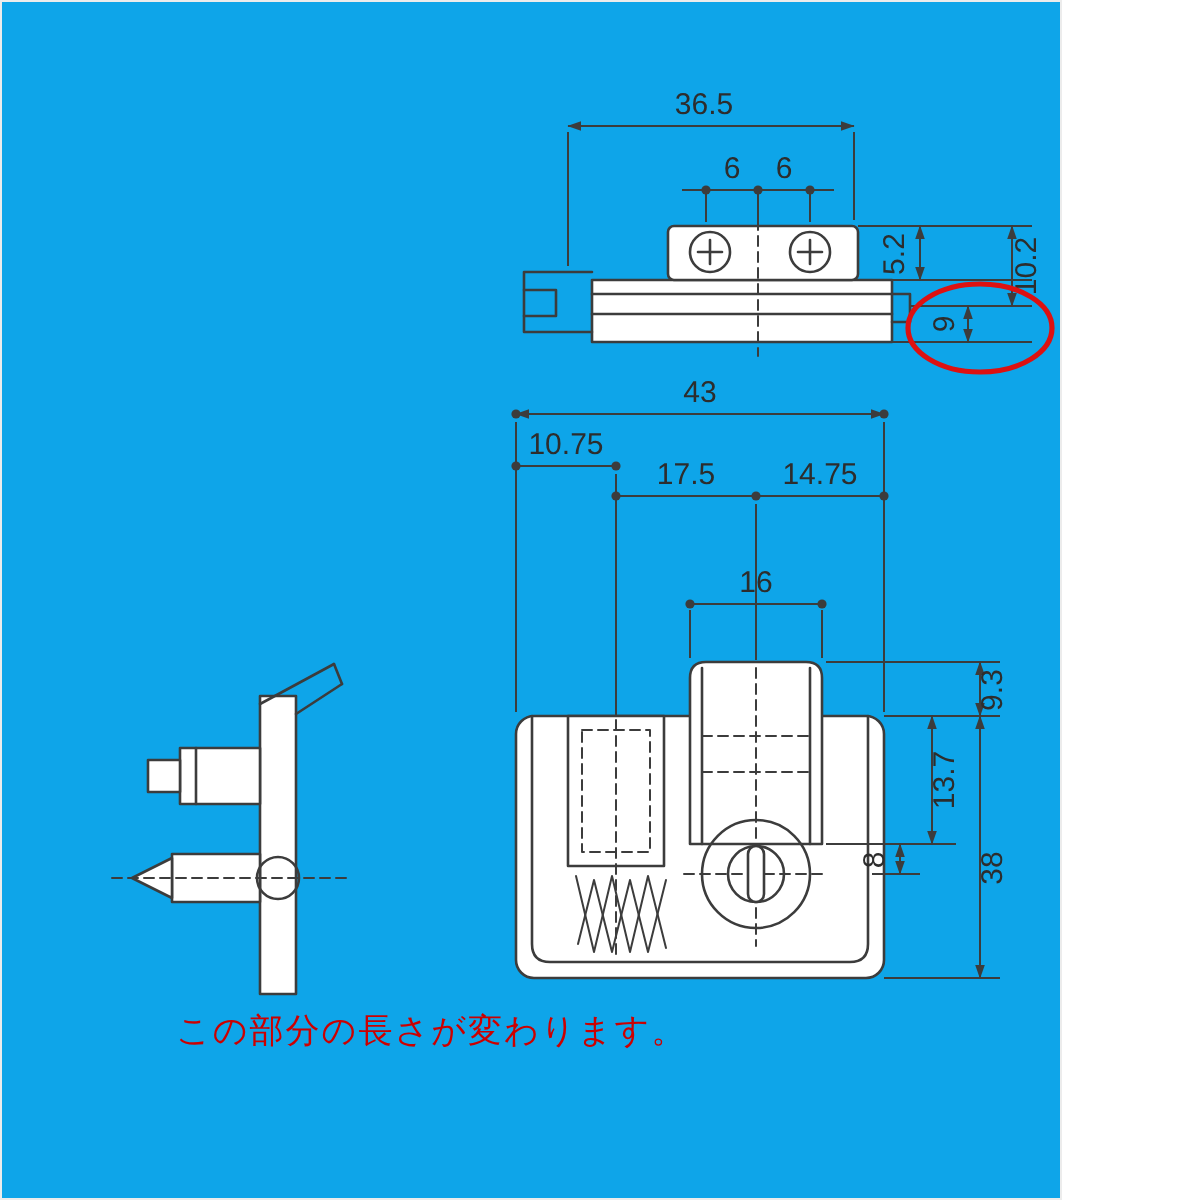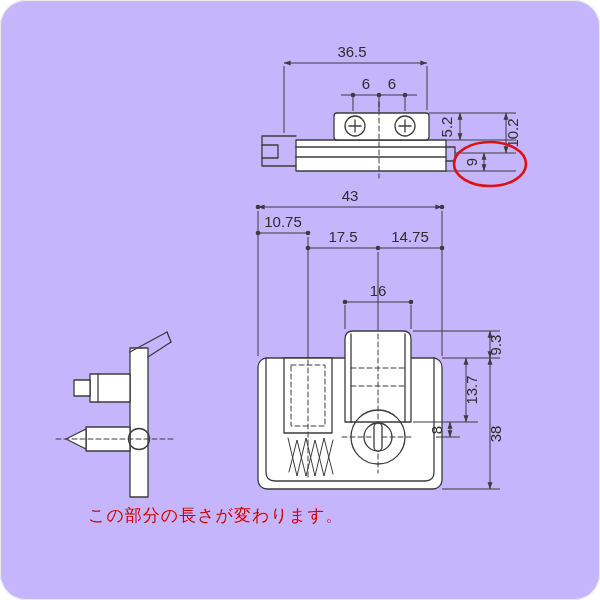--- a/index.html
+++ b/index.html
@@ -5,26 +5,25 @@
   html, body {
     margin: 0;
     padding: 0;
     background: #ffffff;
     width: 600px;
     height: 600px;
     font-family: "Liberation Sans", sans-serif;
   }
   .canvas {
     position: relative;
-    width: 600px;
+    width: 531px;
     height: 600px;
-    background: #c4b5fd;
+    background: #0ea5e9;
     box-shadow: inset 0 0 0 1px #ececec;
     overflow: hidden;
-    border-radius: 26px;
   }
   svg { display: block; }
   .ln   { stroke:#3c3c3c; stroke-width:1.3; fill:none; stroke-linecap:round; stroke-linejoin:round; }
   .thin { stroke:#3c3c3c; stroke-width:1;   fill:none; }
   .dim  { stroke:#3c3c3c; stroke-width:1;   fill:none; }
   .dash { stroke:#3c3c3c; stroke-width:1;   fill:none; stroke-dasharray:5 3; }
   .dot  { fill:#3c3c3c; stroke:none; }
   .txt  { font: 15px "Liberation Sans", sans-serif; fill:#2d2d2d; }
   .note-txt { font: 17px "Liberation Sans", sans-serif; letter-spacing: 1px; }
 </style>

